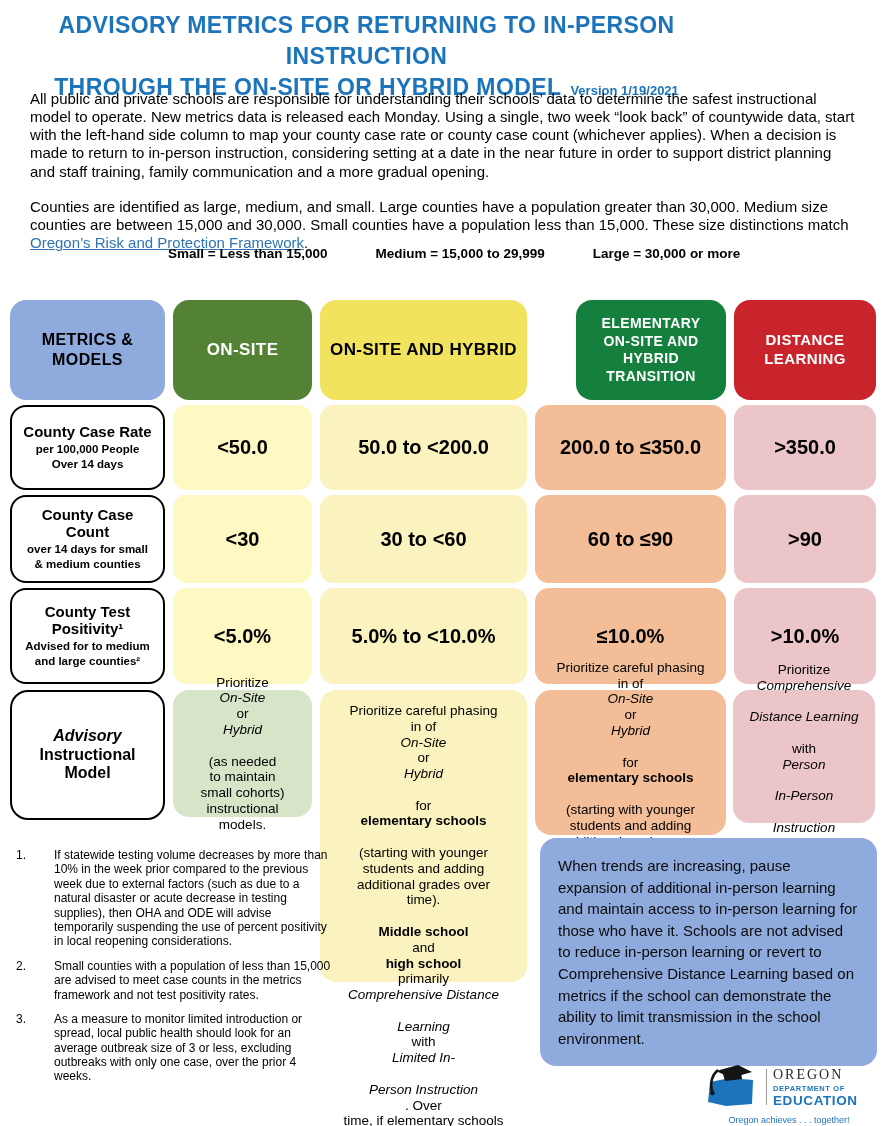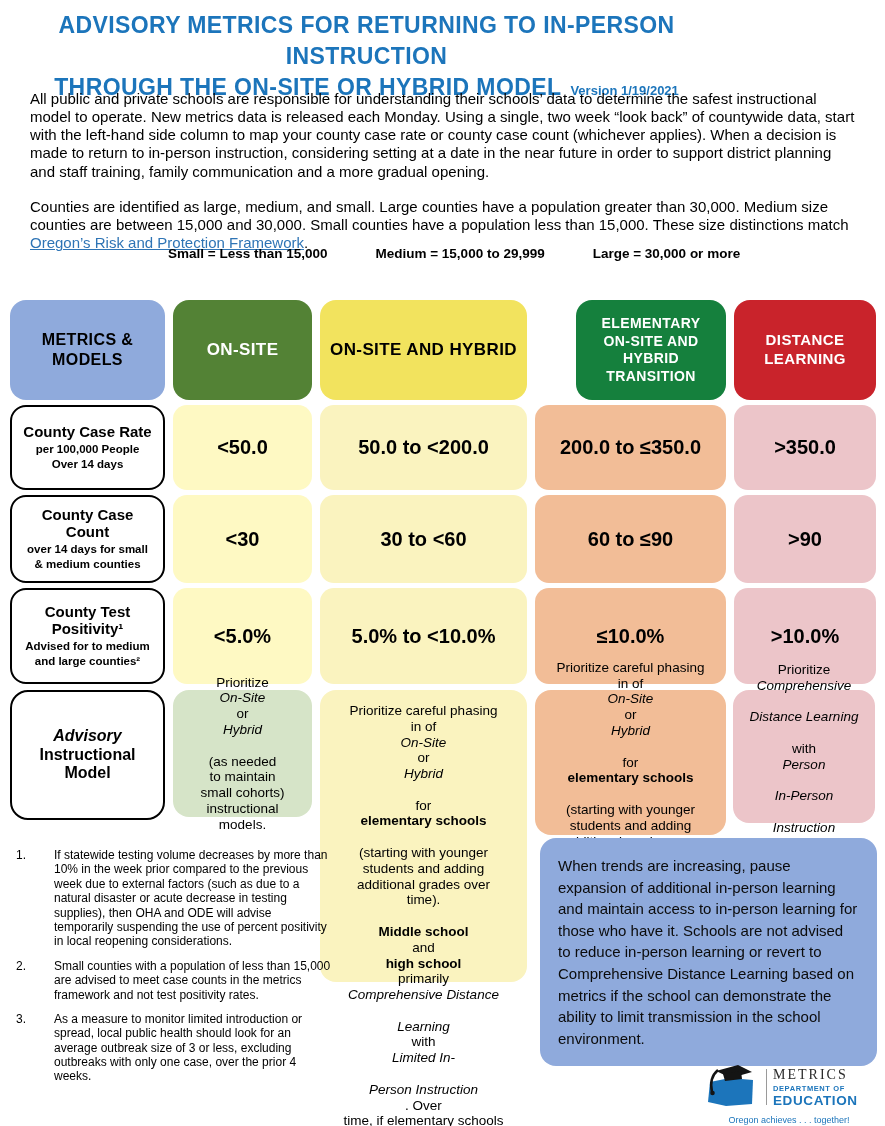--- a/index.html
+++ b/index.html
@@ -163,21 +163,21 @@
           <svg width="62" height="46" viewBox="0 0 62 46">
             <path d="M12 20 L32 16 L55 18 L54 42 L28 44 L10 40 Z" fill="#1C75BB"></path>
             <path d="M18 9 L40 3 L54 10 L33 16 Z" fill="#141414"></path>
             <path d="M25 12 L43 9 L44 17 L27 19 Z" fill="#141414"></path>
             <path d="M20 8 C14 13 12 21 14 30" stroke="#141414" stroke-width="2.5" fill="none"></path>
             <circle cx="14.5" cy="31" r="2.3" fill="#141414"></circle>
           </svg>
         </span>
         <span class="logo-div"></span>
         <span class="logo-text">
-          <span class="logo-oregon">METRICS</span>
+          <span class="logo-oregon">OREGON</span>
           <span class="logo-dept">DEPARTMENT OF</span>
           <span class="logo-edu">EDUCATION</span>
         </span>
       </div>
       <div class="logo-tagline">Oregon achieves . . . together!</div>
     </div>
 
   </div>
 </div>
 

